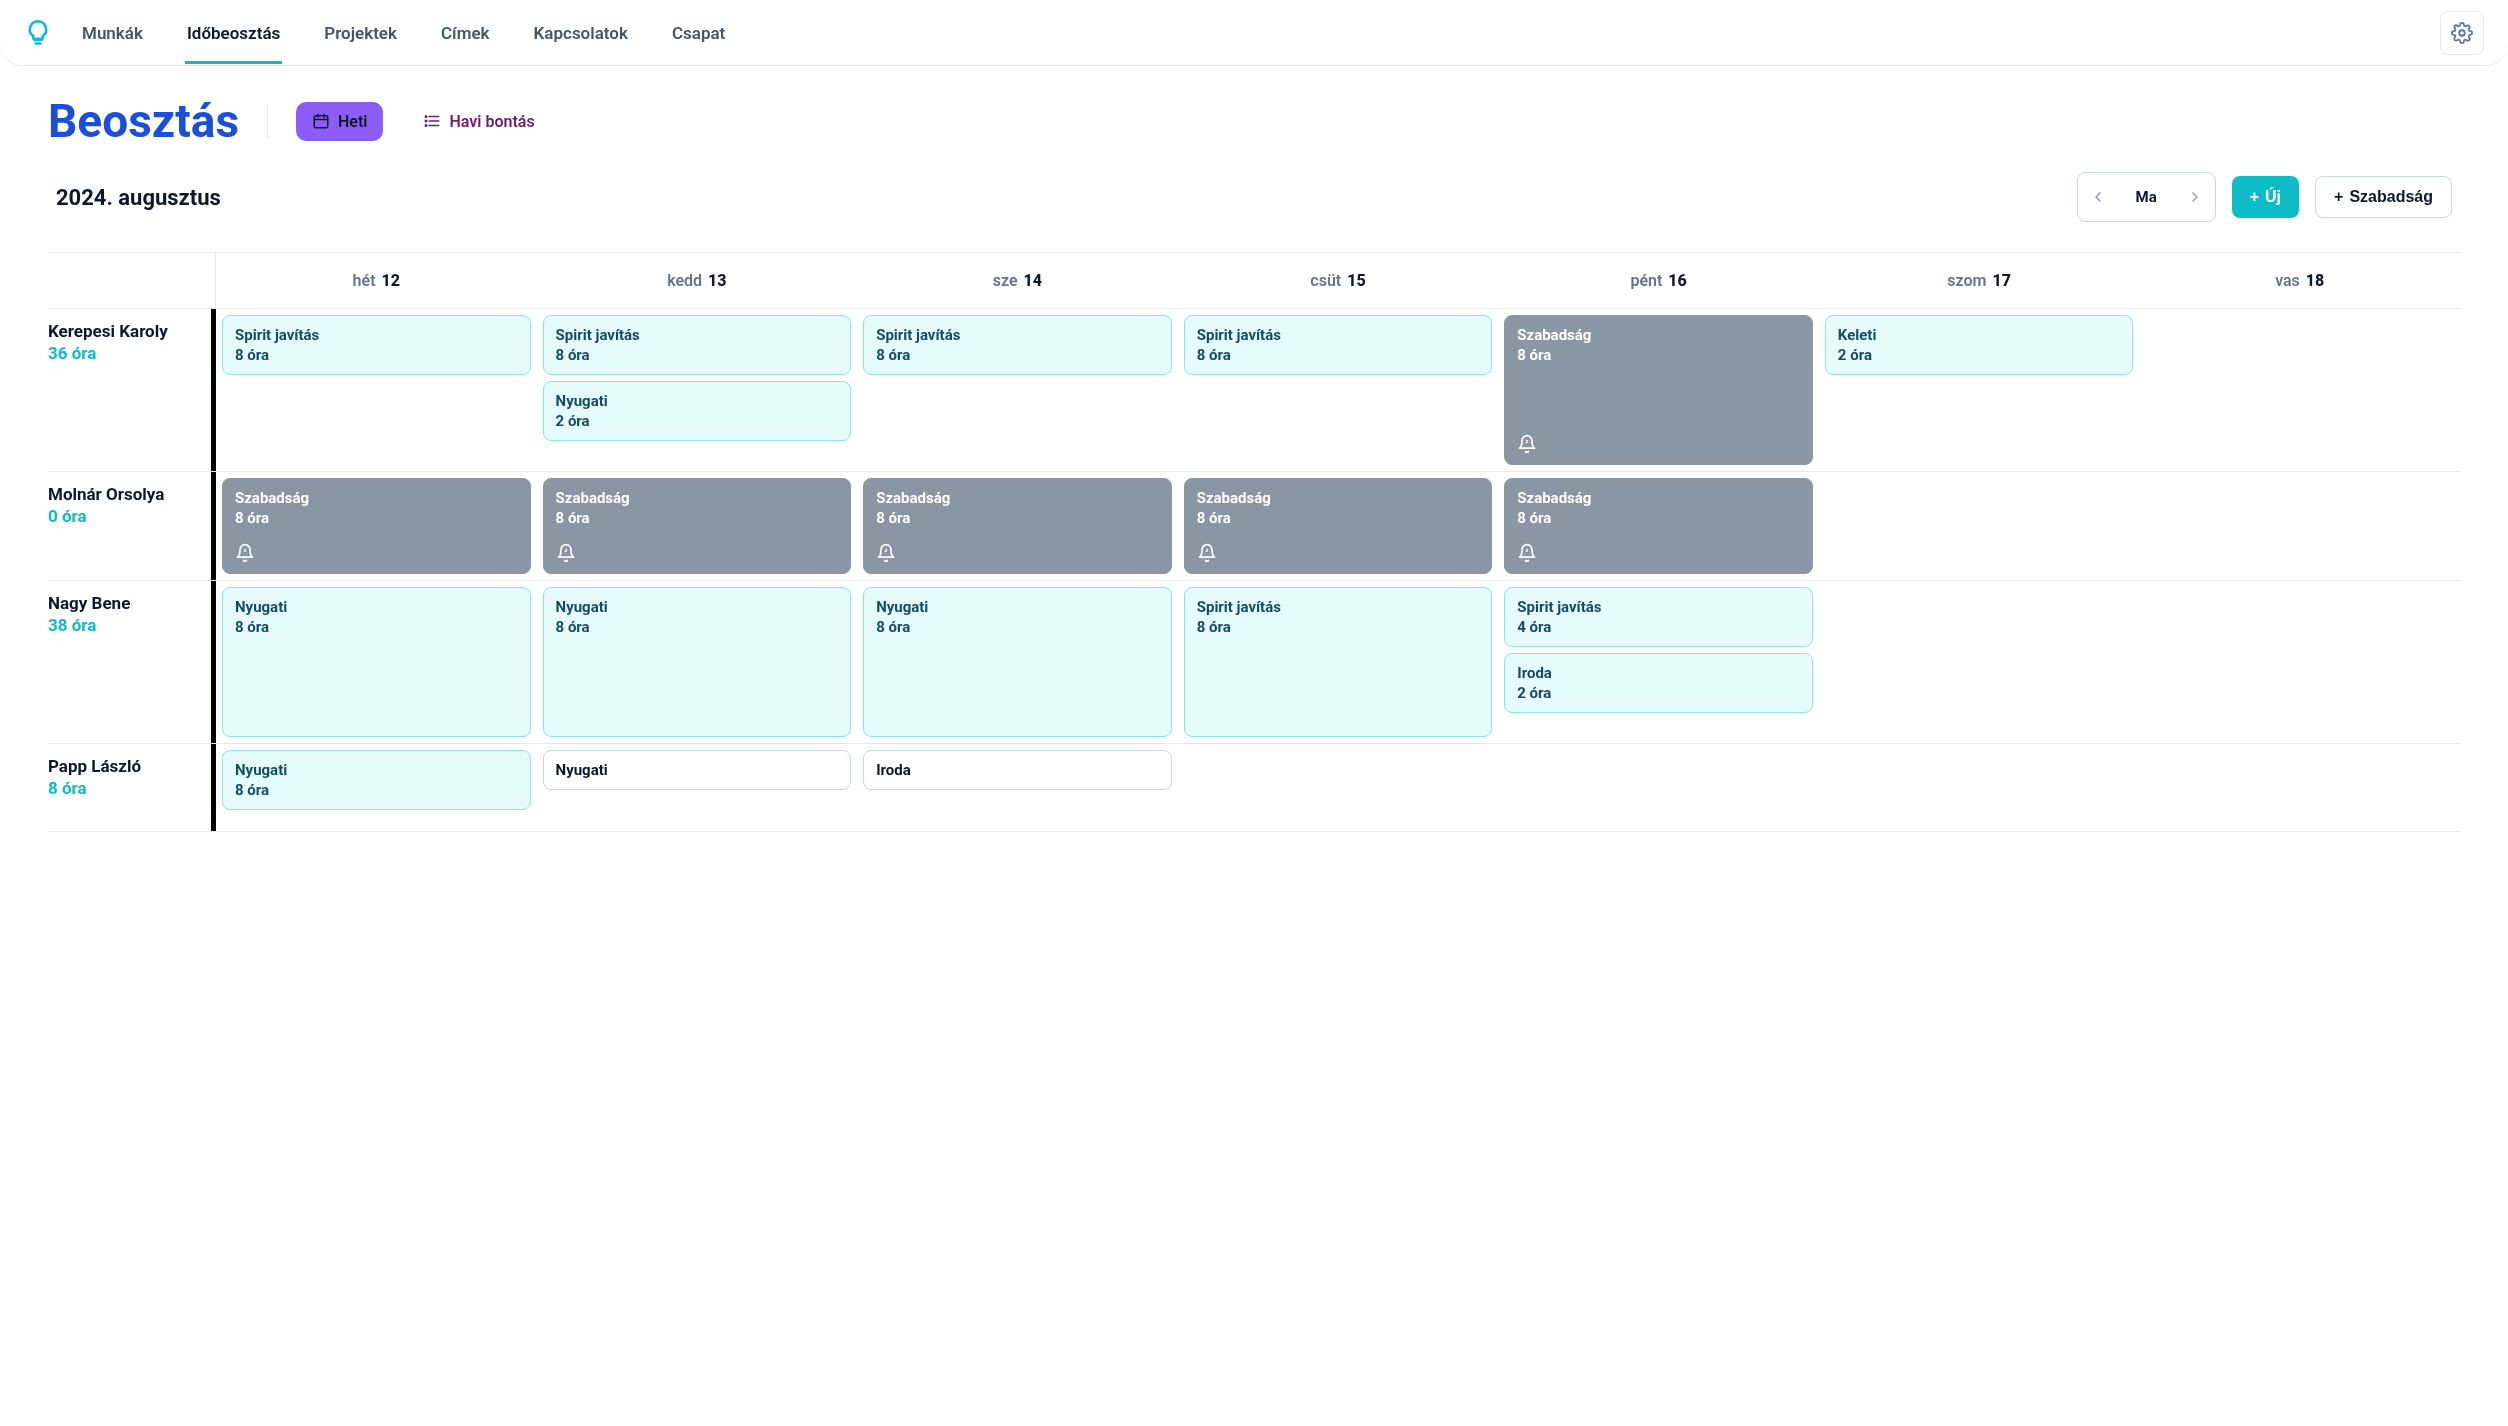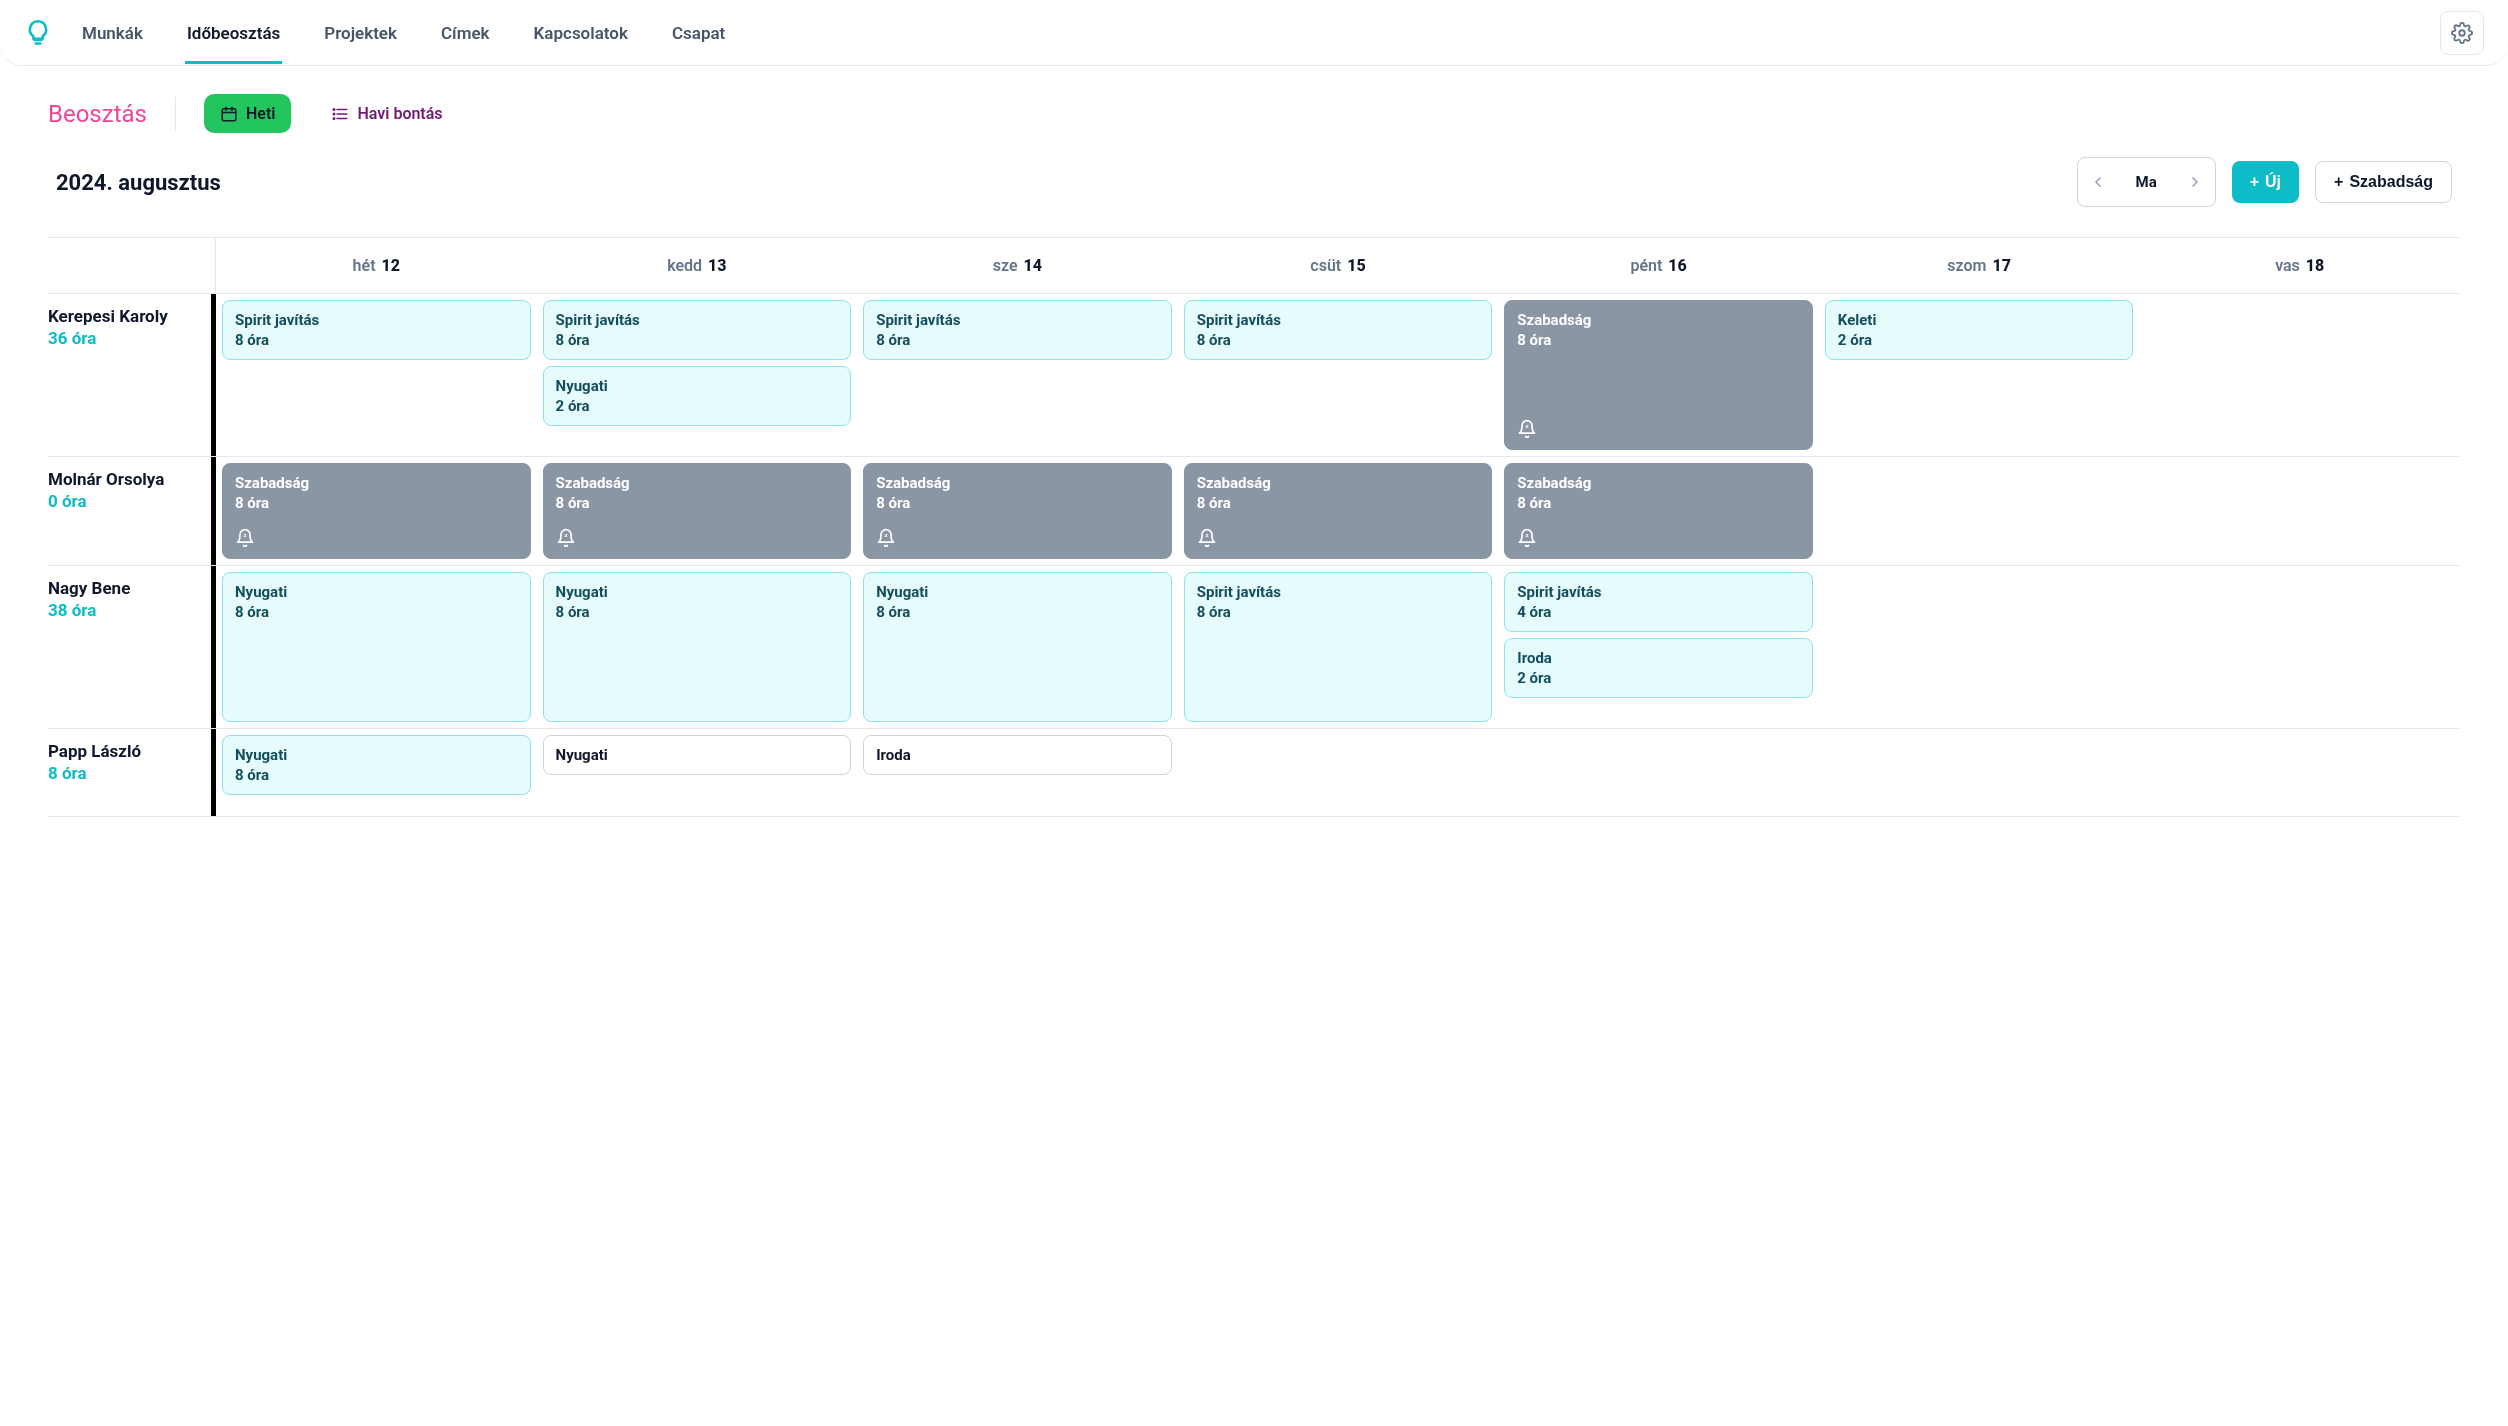--- a/index.html
+++ b/index.html
@@ -61,42 +61,42 @@
     .page-header {
       padding: 28px 48px 12px;
     }
     .title-row {
       display: flex;
       align-items: center;
       gap: 24px;
       margin-bottom: 18px;
     }
     .page-title {
-      font-size: 24px;
-      font-weight: 400;
-      color: #ec4899;
+      font-size: 46px;
+      font-weight: 700;
+      color: #1d4ed8;
     }
     .vsep {
       width: 1px;
       height: 34px;
       background: #e5e7eb;
       margin: 0 4px;
     }
     .view-btn {
       display: inline-flex;
       align-items: center;
       gap: 8px;
       padding: 10px 16px;
       border-radius: 10px;
       font-weight: 600;
       font-size: 16px;
       cursor: pointer;
     }
     .view-btn.active {
-      background: #22c55e;
+      background: #8b5cf6;
       color: #0f172a;
     }
     .view-btn.inactive {
       color: #701a75;
     }
     .month-row {
       display: flex;
       align-items: center;
       padding: 6px 8px 18px;
       gap: 16px;

